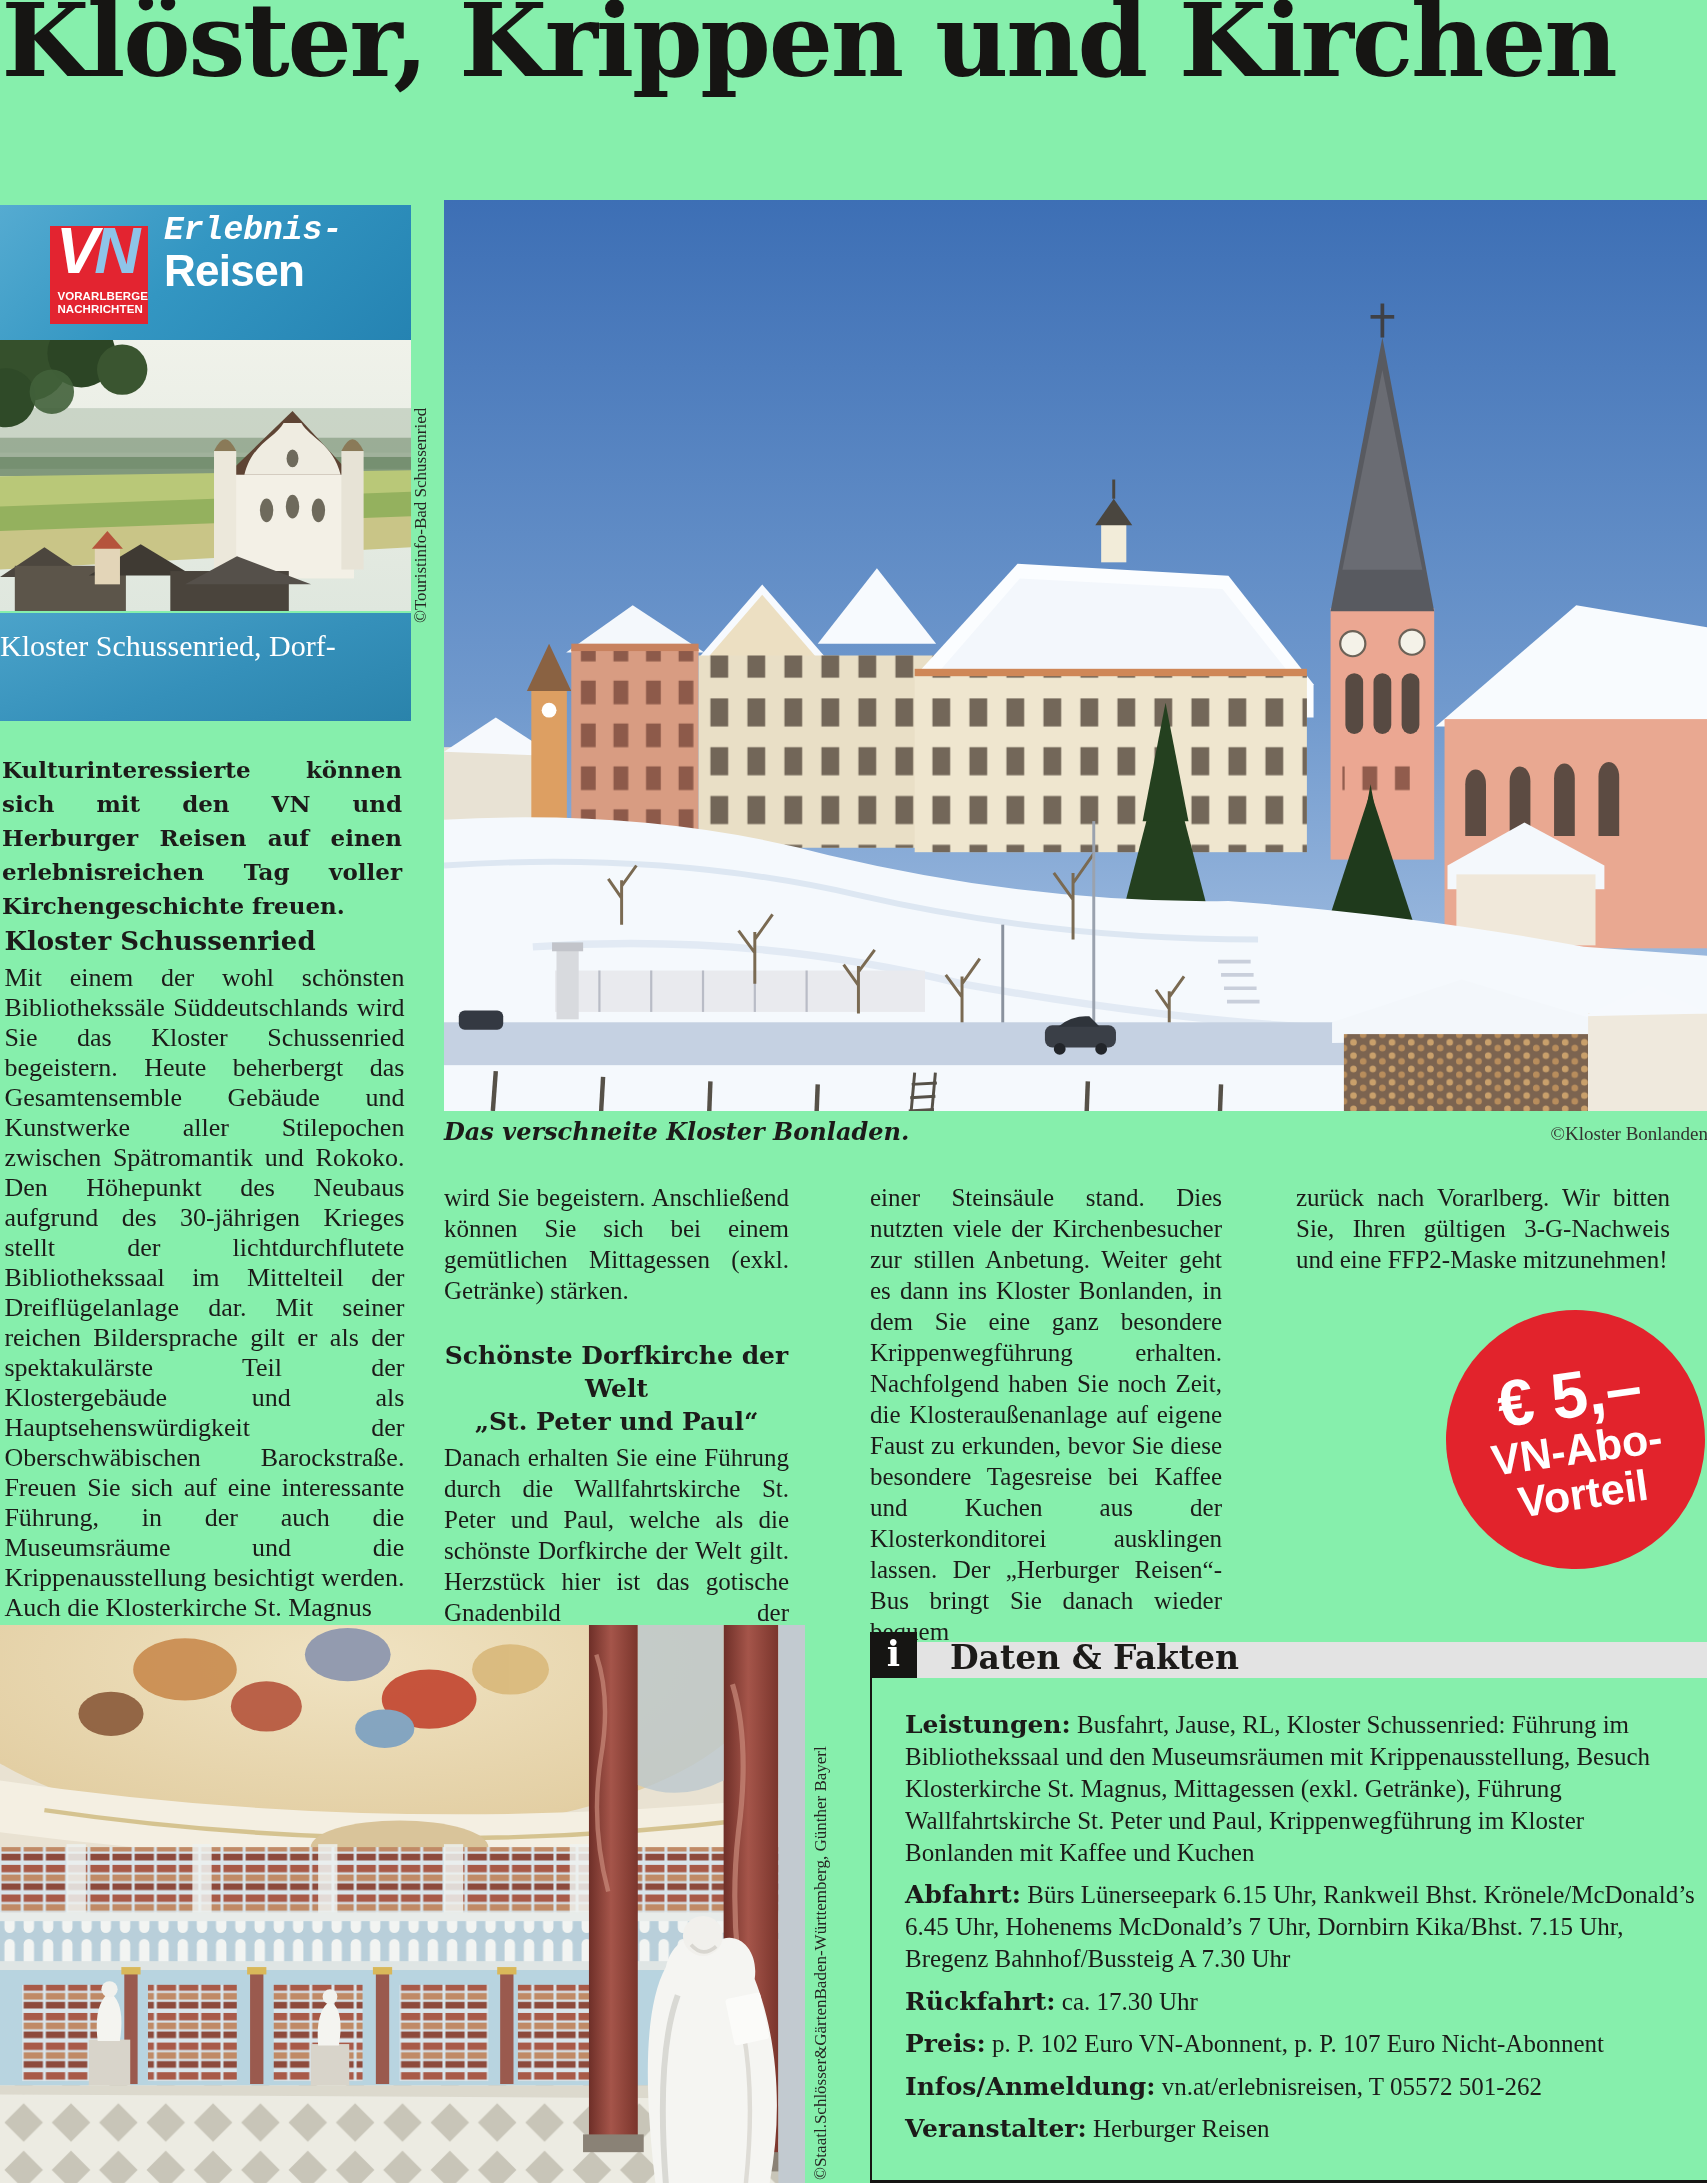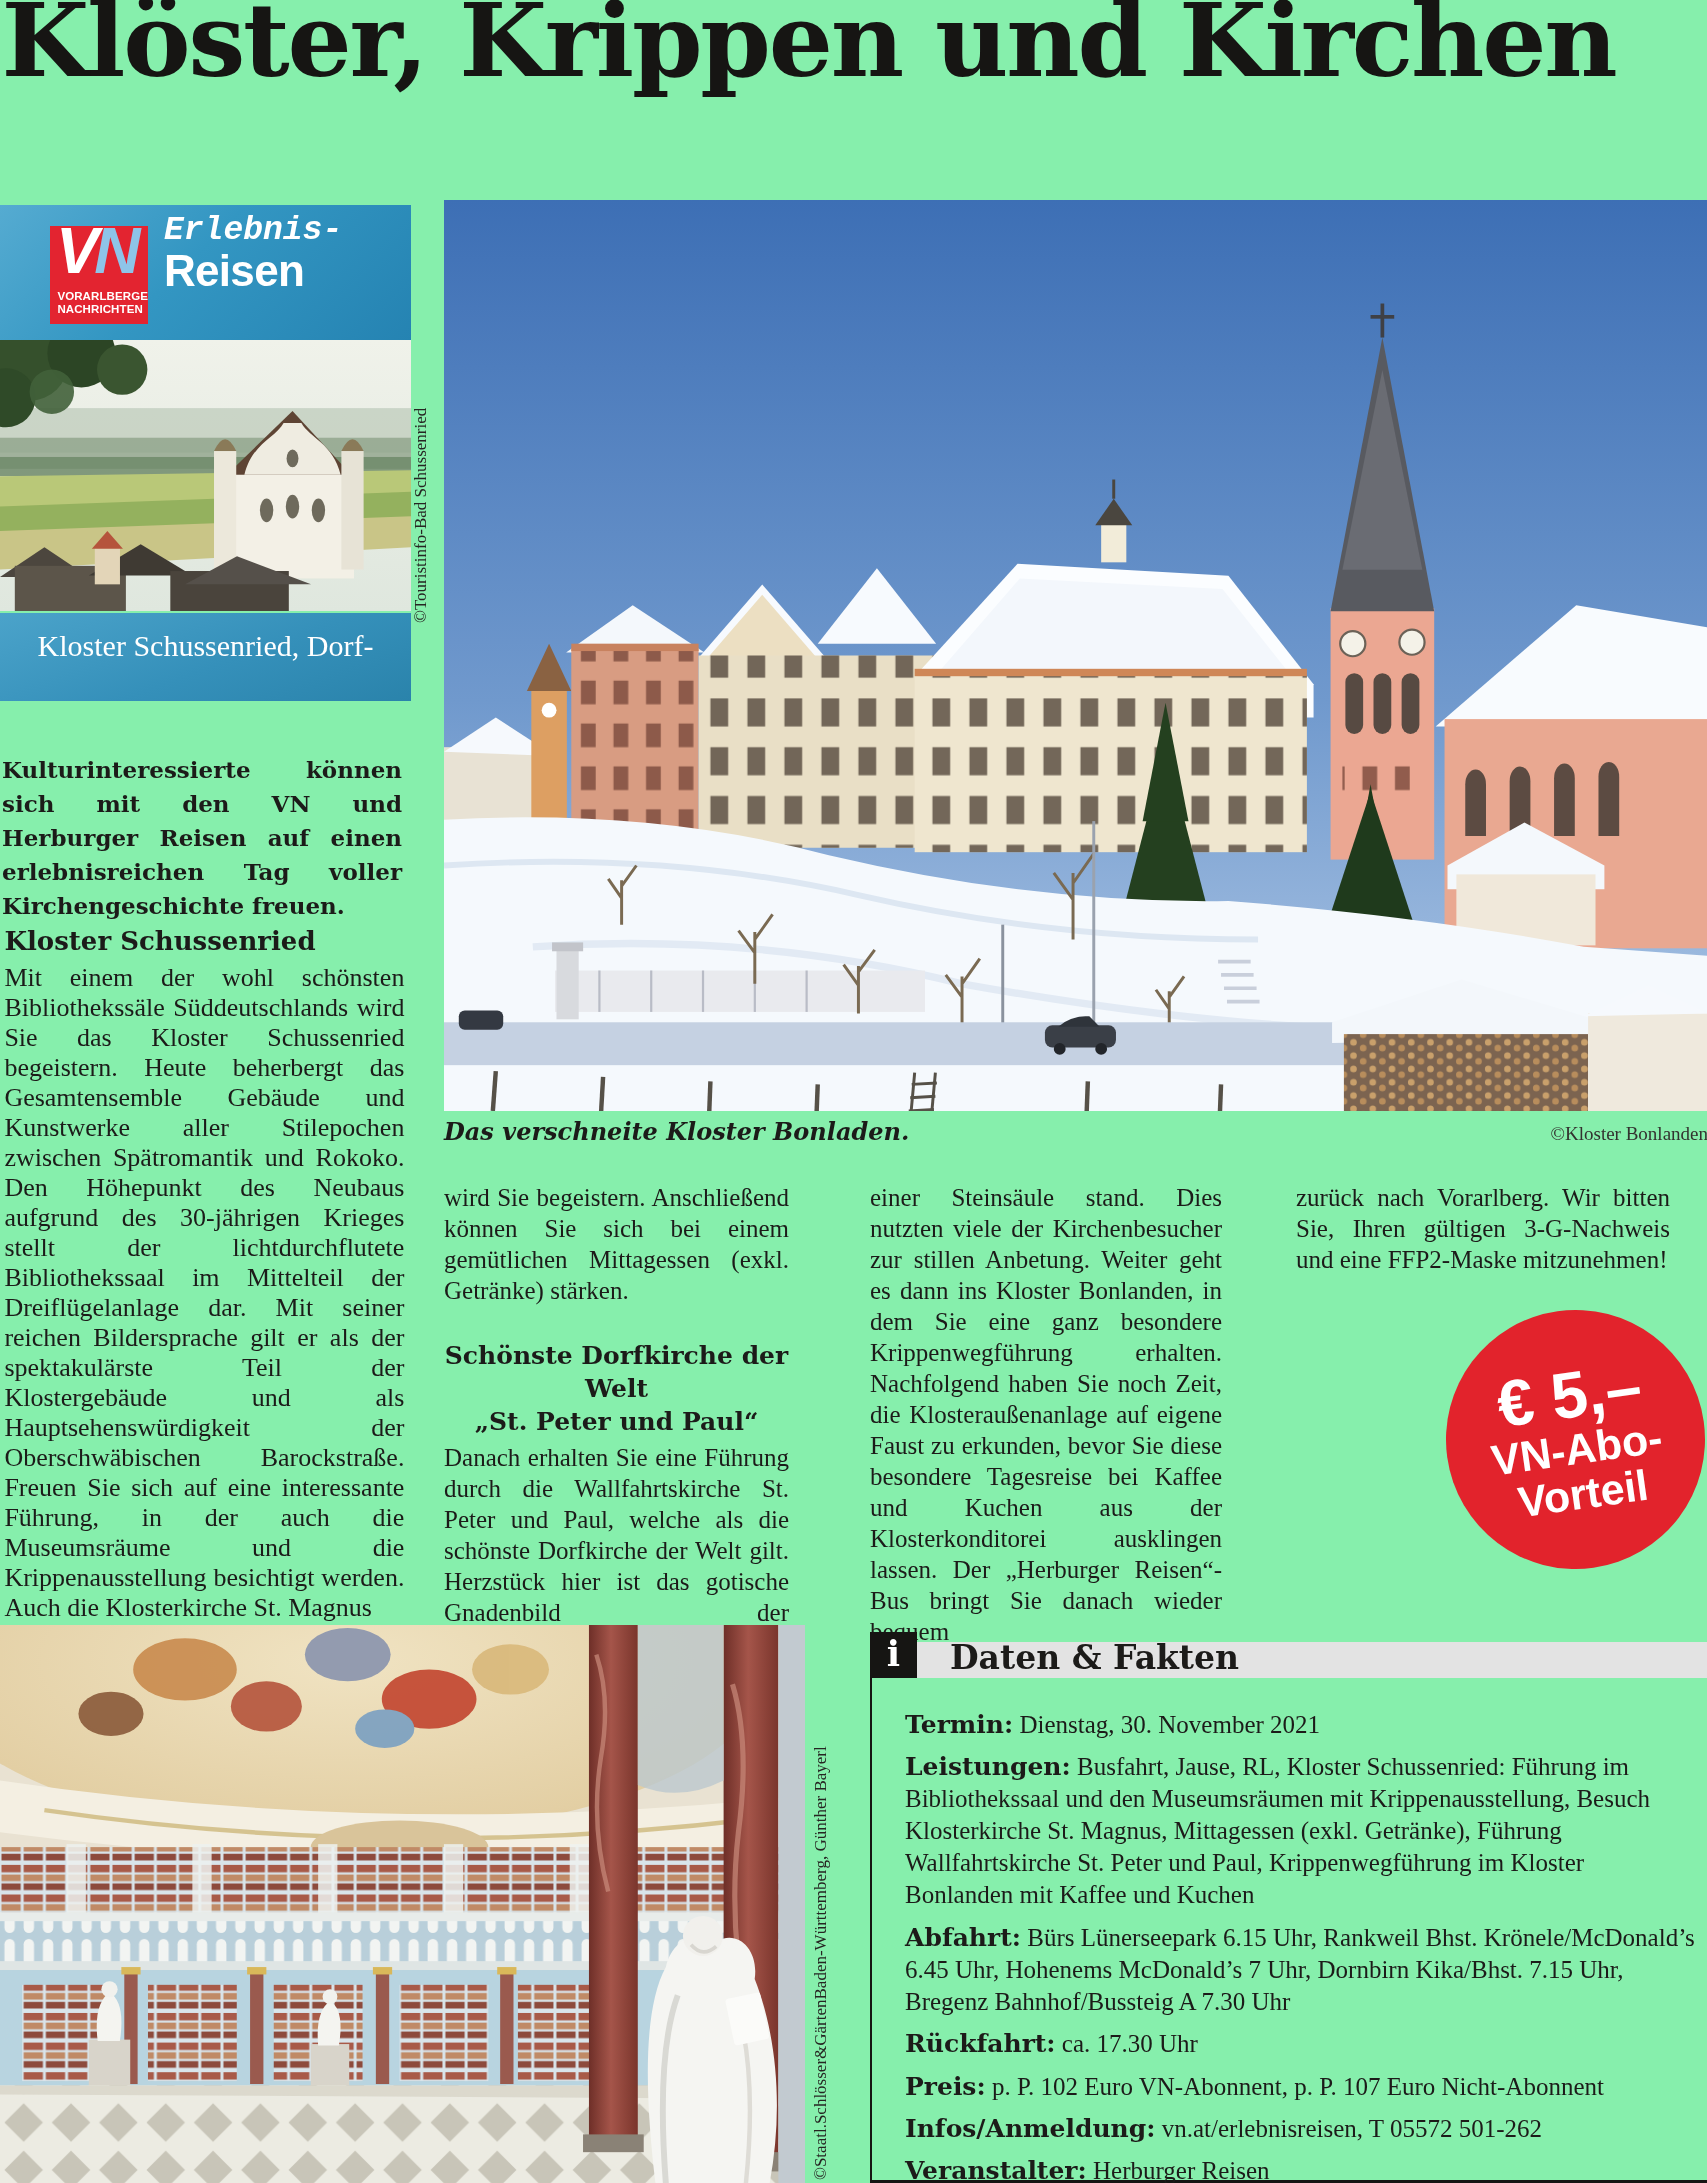--- a/index.html
+++ b/index.html
@@ -17,22 +17,22 @@
   .vnletters{position:absolute;left:6px;top:-10.4px;font-family:"Liberation Sans",sans-serif;
              font-weight:bold;font-style:italic;font-size:64px;letter-spacing:-4.4px;line-height:1.1;}
   .vnletters .v{color:#ffffff;} .vnletters .n{color:#8ec4e8;}
   .vnsub{position:absolute;left:7.4px;top:64px;font-family:"Liberation Sans",sans-serif;font-weight:bold;
          font-size:11.5px;line-height:1.15;color:#fff;letter-spacing:0.1px;white-space:nowrap;}
   .series{position:absolute;left:164px;top:9px;color:#fff;}
   .series .l1{font-family:Liberation Mono, monospace;font-style:italic;font-weight:700;font-size:33px;line-height:1.0;}
   .series .l2{font-family:"Liberation Sans",sans-serif;font-weight:bold;font-size:44px;line-height:1.0;margin-top:1.5px;letter-spacing:-0.7px;}
 
   .sidephoto{left:0;top:340px;width:411px;height:271px;}
-  .capbox{left:0;top:613px;width:411px;height:88px;background:linear-gradient(160deg,#4ba3ca 0%,#3590ba 55%,#2a83ab 100%);
-          color:#fff;text-align:center;font-size:30px;line-height:39px;padding-top:12.6px;box-sizing:border-box;}
+  .capbox{left:0;top:613px;width:411px;height:108px;background:linear-gradient(160deg,#4ba3ca 0%,#3590ba 55%,#2a83ab 100%);
+          color:#fff;font-size:30px;line-height:39px;padding-top:12.6px;box-sizing:border-box;}
   .capbox span{display:block;}
 
   .lead{left:2px;top:753px;width:400px;font-family:"DejaVu Serif",serif;font-weight:700;
         font-size:23px;line-height:34px;text-align:justify;}
   .h-sect{left:4.4px;top:926px;width:400px;font-family:"DejaVu Serif",serif;font-weight:700;font-size:26px;}
   .body1{left:4.4px;top:963px;width:400px;font-size:26px;line-height:30px;text-align:justify;hyphens:auto;}
 
   .vcredit{font-size:17px;color:#262522;white-space:nowrap;transform:rotate(-90deg);transform-origin:0 0;}
 
   
@@ -418,21 +418,20 @@
 
   <div class="abs" style="left:811px;top:2180px;">
     <div class="vcredit">©Staatl.Schlösser&amp;GärtenBaden-Württemberg, Günther Bayerl</div>
   </div>
 
   <div class="abs facts">
     <div class="icon">i</div>
     <div class="bar"></div>
     <div class="title">Daten &amp; Fakten</div>
     <div class="content" id="facts-rows">
-        <p><b>Termin:</b> Dienstag, 30. November 2021</p>
         <p><b>Leistungen:</b> Busfahrt, Jause, RL, Kloster Schussenried: Führung im Bibliothekssaal und den Museumsräumen mit Krippenausstellung, Besuch Klosterkirche St. Magnus, Mittagessen (exkl. Getränke), Führung Wallfahrtskirche St. Peter und Paul, Krippenwegführung im Kloster Bonlanden mit Kaffee und Kuchen</p>
         <p><b>Abfahrt:</b> Bürs Lünerseepark 6.15 Uhr, Rankweil Bhst. Krönele/McDonald’s 6.45 Uhr, Hohenems McDonald’s 7 Uhr, Dornbirn Kika/Bhst. 7.15 Uhr, Bregenz Bahnhof/Bussteig A 7.30 Uhr</p>
         <p><b>Rückfahrt:</b> ca. 17.30 Uhr</p>
         <p><b>Preis:</b> p. P. 102 Euro VN-Abonnent, p. P. 107 Euro Nicht-Abonnent</p>
         <p><b>Infos/Anmeldung:</b> vn.at/erlebnisreisen, T 05572 501-262</p>
         <p><b>Veranstalter:</b> Herburger Reisen</p>
       </div>
   </div>
 
 </div>

